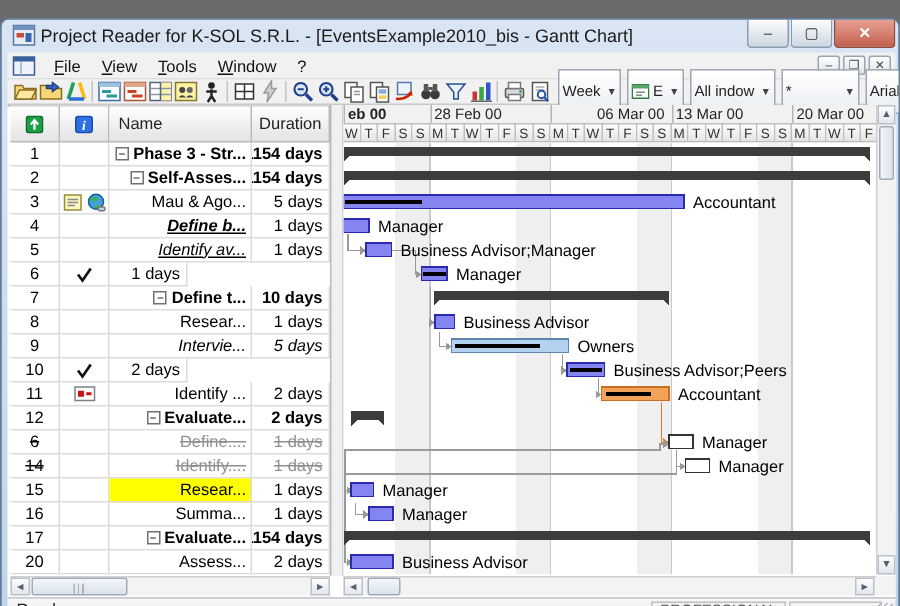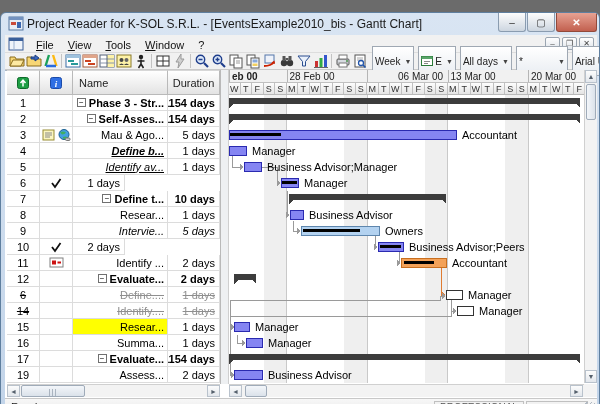--- a/index.html
+++ b/index.html
@@ -339,21 +339,21 @@
             <rect x="0.5" y="1.5" width="11" height="9" fill="#fff" stroke="#2a7a3a"></rect>
             <rect x="0.5" y="1.5" width="11" height="2.5" fill="#5aa56a"></rect>
             <line x1="3" y1="6.5" x2="9" y2="6.5" stroke="#888"></line>
             <line x1="3" y1="8.5" x2="7" y2="8.5" stroke="#888"></line>
           </svg>
         </span>
         <span>E</span>
         <span class="arrow">▼</span>
       </div>
       <div class="combo">
-        <span>All days</span>
+        <span>All indow</span>
         <span class="arrow">▼</span>
       </div>
       <div class="combo" style="width: 52px;">
         <span>*</span>
         <span class="arrow">▼</span>
       </div>
       <div class="combo">
         <span>Arial Ur</span>
       </div>
     </div>
@@ -544,21 +544,21 @@
       <div class="trow">
         <div class="tcell c-num">17</div>
         <div class="tcell c-ind"></div>
         <div class="tcell c-name bold">
           <span class="expander">−</span>
           <span>Evaluate...</span>
         </div>
         <div class="tcell c-dur bold">1154 days</div>
       </div>
       <div class="trow">
-        <div class="tcell c-num">19</div>
+        <div class="tcell c-num">20</div>
         <div class="tcell c-ind"></div>
         <div class="tcell c-name">
           <span>Assess...</span>
         </div>
         <div class="tcell c-dur">2 days</div>
       </div>
     </div>
 
   <div class="abs splitter"></div>
 

